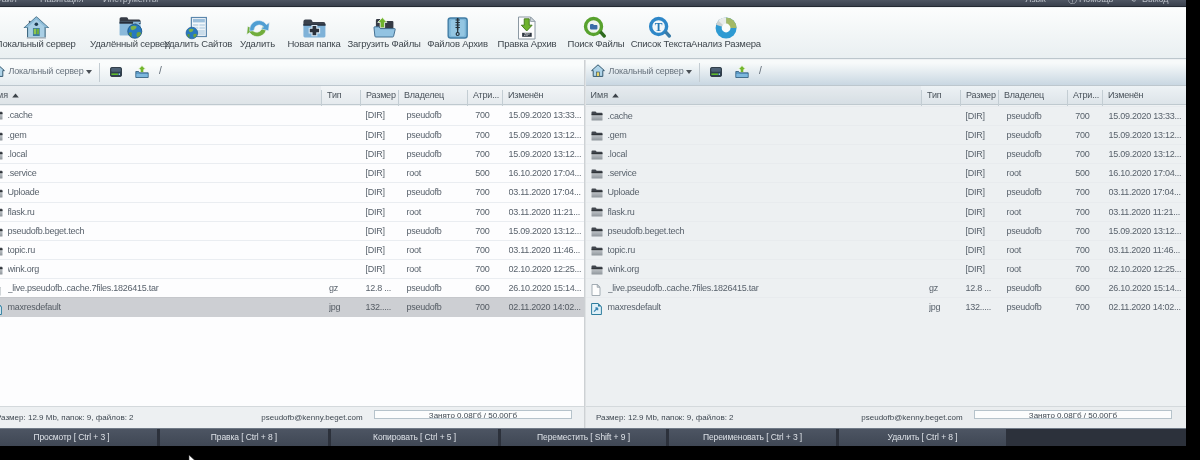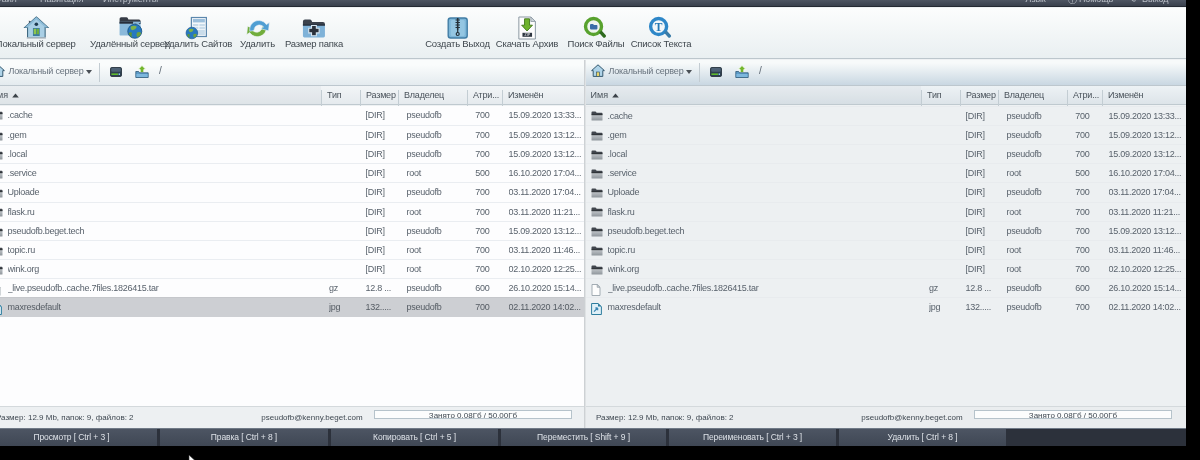--- a/index.html
+++ b/index.html
@@ -125,58 +125,78 @@
           </svg></div>
         <div class="tlab">Удалить</div>
       </div>
 <div class="titem" style="left:328px">
         <div class="tico"><svg width="26" height="24" viewBox="0 0 26 24">
             <path d="M2 5.5 Q2 3.5 4 3.5 L9 3.5 Q10.2 3.5 10.7 4.8 L11.2 6 L22 6 Q24 6 24 8 L24 9.5 L2 9.5 Z" fill="#3b414c"></path>
             <rect x="2" y="8" width="22" height="13.5" rx="1.4" fill="#7fb2d8"></rect>
             <rect x="2" y="8" width="22" height="1.8" fill="#2c3542"></rect>
             <path d="M10.6 9.5 L15.4 9.5 L15.4 12.3 L18.2 12.3 L18.2 16.9 L15.4 16.9 L15.4 19.7 L10.6 19.7 L10.6 16.9 L7.8 16.9 L7.8 12.3 L10.6 12.3 Z" fill="#2b313b" stroke="#d7e6f2" stroke-width="1.1"></path>
           </svg></div>
-        <div class="tlab">Размер папка</div>
+        <div class="tlab">Новая папка</div>
+      </div>
+<div class="titem" style="left:398px">
+        <div class="tico"><svg width="26" height="24" viewBox="0 0 26 24">
+            <path d="M4.5 4.2 Q4.5 2.9 5.8 2.9 L9.6 2.9 Q10.5 2.9 10.8 3.9 L11.2 4.9 L20.8 4.9 Q22 4.9 22 6.1 L22 17 L4.5 17 Z" fill="#363b45"></path>
+            <path d="M11 1.6 L15.6 6.4 L13.2 6.4 L13.2 11.8 L8.8 11.8 L8.8 6.4 L6.4 6.4 Z" fill="#6fb32c" stroke="#eef5e6" stroke-width="0.9"></path>
+            <rect x="6.8" y="12.8" width="12" height="1.3" fill="#97a23e"></rect>
+            <rect x="6.8" y="14.8" width="12" height="1.3" fill="#97a23e"></rect>
+            <path d="M3.2 10.8 L7.6 10.8 L9 12.6 L23.2 12.6 Q24 12.6 23.8 13.5 L22.2 20.3 Q22 21 21.2 21 L4.4 21 Q3.6 21 3.5 20.2 L2.6 11.7 Q2.5 10.8 3.2 10.8 Z" fill="#92c3e2" stroke="#39678a" stroke-width="0.9"></path>
+          </svg></div>
+        <div class="tlab">Загрузить Файлы</div>
       </div>
 <div class="titem" style="left:471.5px">
         <div class="tico"><svg width="26" height="24" viewBox="0 0 26 24">
             <rect x="3.5" y="2" width="19" height="20" rx="2.5" fill="#7db6d8" stroke="#417da5" stroke-width="1.4"></rect>
             <rect x="6" y="4" width="14" height="16" rx="1.5" fill="#94c6e2"></rect>
             <path d="M13 2 L13 14" stroke="#243038" stroke-width="1.6"></path>
             <path d="M10.8 4 L15.2 4 M10.8 6.5 L15.2 6.5 M10.8 9 L15.2 9 M10.8 11.5 L15.2 11.5" stroke="#243038" stroke-width="1"></path>
             <path d="M13 14 L13 17" stroke="#243038" stroke-width="1.2"></path>
             <circle cx="13" cy="18" r="1.5" fill="none" stroke="#243038" stroke-width="1.2"></circle>
           </svg></div>
-        <div class="tlab">Создать Выход</div>
+        <div class="tlab">Файлов Архив</div>
       </div>
 <div class="titem" style="left:541px">
         <div class="tico"><svg width="26" height="24" viewBox="0 0 26 24">
             <path d="M5 1 L17 1 L21.5 5.5 L21.5 23 L5 23 Z" fill="#fdfdfd" stroke="#8b98a2" stroke-width="1"></path>
             <path d="M17 1 L17 5.5 L21.5 5.5 Z" fill="#cfd6da" stroke="#8b98a2" stroke-width="0.8"></path>
             <path d="M13.2 15 L18.6 9.2 L15.7 9.2 L15.7 2.8 L10.7 2.8 L10.7 9.2 L7.8 9.2 Z" fill="#6fb32c" stroke="#3f7518" stroke-width="0.9"></path>
             <rect x="8.6" y="16.8" width="9.6" height="4" fill="#2e3640"></rect>
             <text x="13.4" y="20.1" font-family="Liberation Sans" font-size="3.6" fill="#fff" text-anchor="middle">ZIP</text>
           </svg></div>
-        <div class="tlab">Скачать Архив</div>
+        <div class="tlab">Правка Архив</div>
       </div>
 <div class="titem" style="left:610px">
         <div class="tico"><svg width="26" height="24" viewBox="0 0 26 24">
             <circle cx="11" cy="10.5" r="8" fill="#eef5ee" stroke="#58a22e" stroke-width="3.4"></circle>
             <path d="M7.5 9 Q7.5 8 8.5 8 L10.3 8 Q10.9 8 11.1 8.6 L11.3 9.1 L14.2 9.1 Q14.9 9.1 14.9 9.9 L14.9 12.6 Q14.9 13.4 14.1 13.4 L8.3 13.4 Q7.5 13.4 7.5 12.6 Z" fill="#3a6ea8"></path>
             <path d="M16.5 16.8 L19 14.6 L23.3 19.2 Q24 20.3 22.8 21.3 Q21.6 22.3 20.7 21.4 Z" fill="#2f6b1e"></path>
           </svg></div>
         <div class="tlab">Поиск Файлы</div>
       </div>
 <div class="titem" style="left:675px">
         <div class="tico"><svg width="26" height="24" viewBox="0 0 26 24">
             <circle cx="11" cy="10.5" r="8" fill="#f2f7fa" stroke="#2e87c8" stroke-width="3.4"></circle>
             <text x="11" y="14.5" font-family="Liberation Serif" font-size="11.5" font-weight="bold" fill="#2277b4" text-anchor="middle">T</text>
             <path d="M16.5 16.8 L19 14.6 L23.3 19.2 Q24 20.3 22.8 21.3 Q21.6 22.3 20.7 21.4 Z" fill="#3a7ca8"></path>
           </svg></div>
         <div class="tlab">Список Текста</div>
+      </div>
+<div class="titem" style="left:740px">
+        <div class="tico"><svg width="26" height="24" viewBox="0 0 26 24">
+            <circle cx="13" cy="12" r="10.5" fill="#2e9ad2"></circle>
+            <path d="M13 1.5 A10.5 10.5 0 0 1 23.5 12 L13 12 Z" fill="#a3b966"></path>
+            <path d="M13 1.5 A10.5 10.5 0 0 0 3 8.8 L13 12 Z" fill="#ccd1cf"></path>
+            <path d="M13 1.5 A10.5 10.5 0 0 0 5.5 4.7 L13 12 Z" fill="#e9eceb"></path>
+            <circle cx="13" cy="12" r="4.4" fill="#fafcfc"></circle>
+          </svg></div>
+        <div class="tlab">Анализ Размера</div>
       </div>
   </div>
   <div id="main">
 <div class="pane pl">
 <div class="ptool">
 <svg class="phouse" width="14" height="13" viewBox="0 0 14 13">
             <path d="M7 0.8 L13.4 6.6 L11.8 6.6 L11.8 12.4 L2.2 12.4 L2.2 6.6 L0.6 6.6 Z" fill="#aed3e8" stroke="#35596f" stroke-width="1"></path>
             <rect x="5.4" y="8" width="3.2" height="4.4" fill="#e8d46a" stroke="#35596f" stroke-width="0.7"></rect>
           </svg>
 <span class="psrv">Локальный сервер</span>

